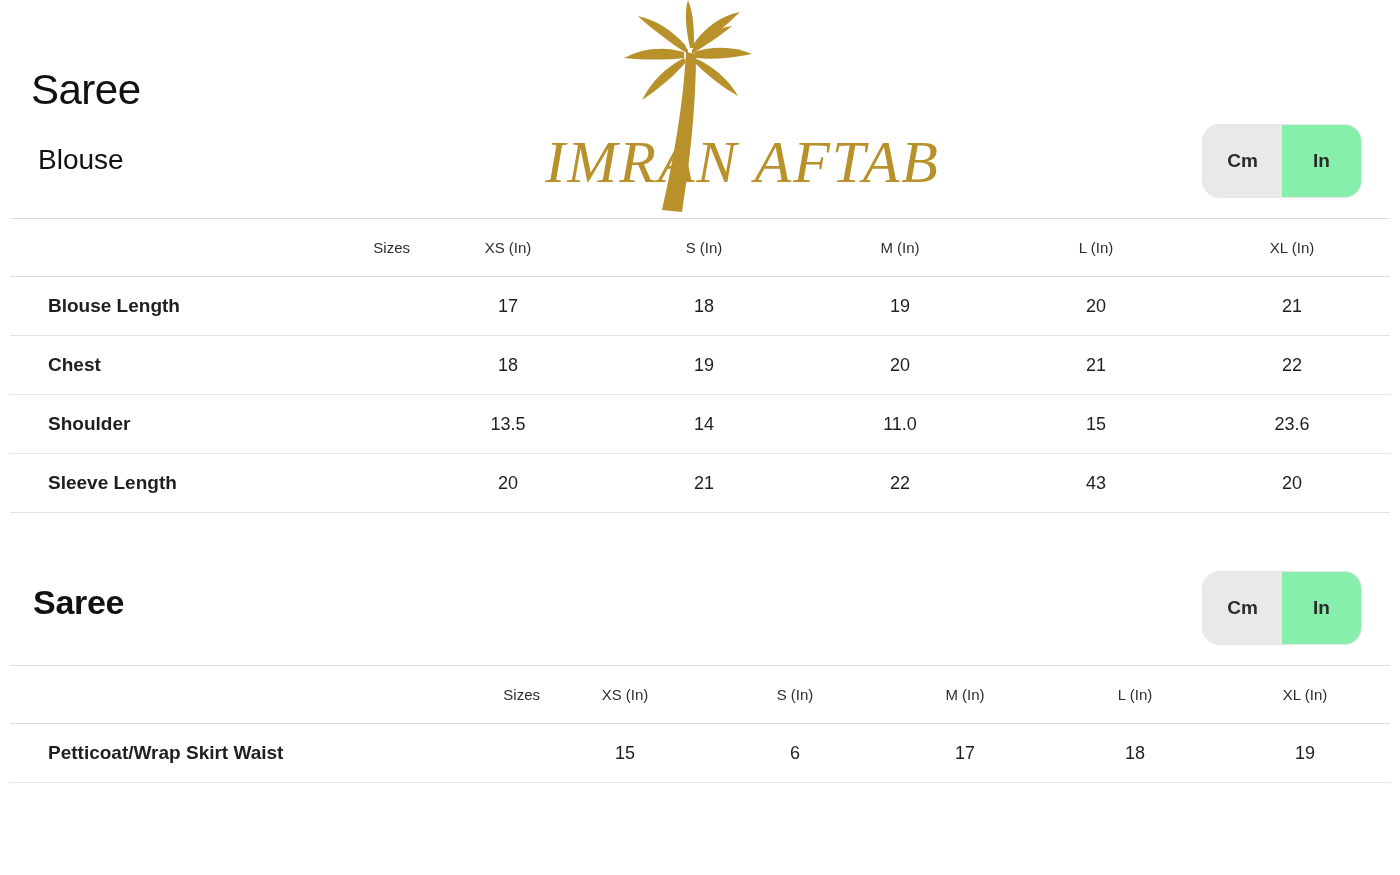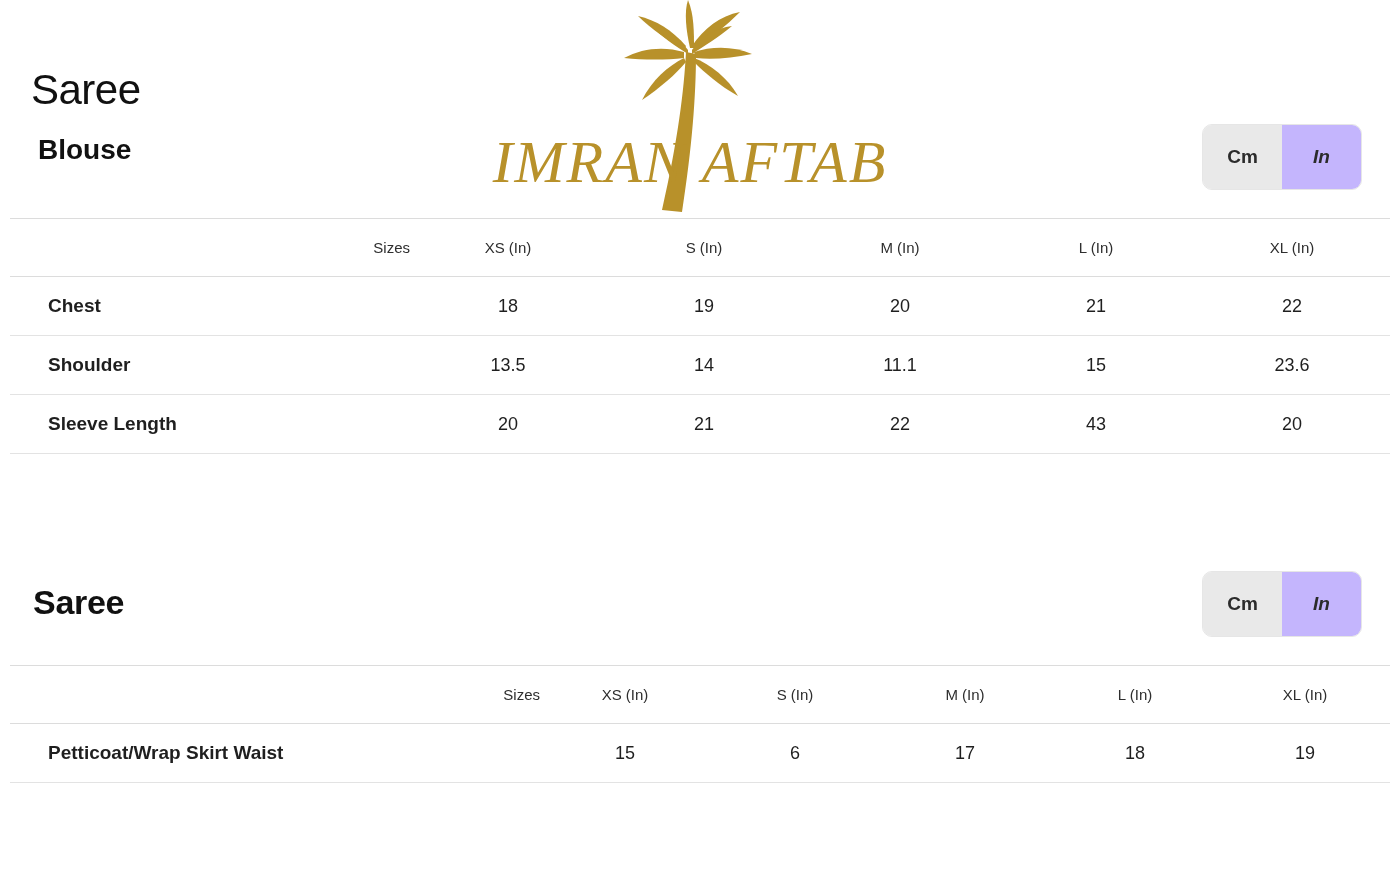--- a/index.html
+++ b/index.html
@@ -39,76 +39,76 @@
   .logo-word {
     position: absolute;
     left: 0;
     top: 128px;
     width: 500px;
     font-family: "Liberation Serif", serif;
     font-style: italic;
     font-size: 60px;
     letter-spacing: 2px;
     color: #b8912a;
-    text-align: center;
+    text-align: right;
     white-space: nowrap;
   }
 
   
   .h-saree-top {
     position: absolute;
     left: 31px;
     top: 66px;
     font-size: 42px;
     font-weight: 400;
     color: #111;
     letter-spacing: -0.5px;
   }
   .h-blouse {
     position: absolute;
     left: 38px;
-    top: 134px;
+    top: 144px;
     font-size: 28px;
-    font-weight: 700;
+    font-weight: 400;
     color: #111;
   }
   .h-saree-2 {
     position: absolute;
     left: 33px;
     top: 583px;
     font-size: 34px;
     font-weight: 700;
     color: #111;
     letter-spacing: -0.3px;
   }
 
   
   .unit-toggle {
     position: absolute;
     display: flex;
     width: 160px;
-    height: 66px;
-    border-radius: 10px;
+    height: 74px;
+    border-radius: 17px;
     overflow: hidden;
     border: 1px solid #e6e6e6;
     background: #f6f6f6;
   }
   .unit-toggle .opt {
     flex: 1;
     display: flex;
     align-items: center;
     justify-content: center;
     font-size: 19px;
     font-weight: 700;
     color: #2b2b2b;
     cursor: pointer;
     user-select: none;
   }
   .unit-toggle .opt.active { background: #e9e9e9; }
-  .unit-toggle .opt.inactive { background: #c4b5fd; font-style: italic; }
+  .unit-toggle .opt.inactive { background: #86efac; }
   #toggle-1 { left: 1202px; top: 124px; }
   #toggle-2 { left: 1202px; top: 571px; }
 
   
   table {
     position: absolute;
     border-collapse: collapse;
     table-layout: fixed;
   }
   #table-blouse { left: 10px; top: 218px; width: 1380px; }
@@ -195,32 +195,40 @@
         <th class="first">Sizes</th>
         <th>XS (In)</th>
         <th>S (In)</th>
         <th>M (In)</th>
         <th>L (In)</th>
         <th>XL (In)</th>
       </tr>
     </thead>
     <tbody>
       <tr>
+        <td class="first">Blouse Length</td>
+        <td>17</td>
+        <td>18</td>
+        <td>19</td>
+        <td>20</td>
+        <td>21</td>
+      </tr>
+      <tr>
         <td class="first">Chest</td>
         <td>18</td>
         <td>19</td>
         <td>20</td>
         <td>21</td>
         <td>22</td>
       </tr>
       <tr>
         <td class="first">Shoulder</td>
         <td>13.5</td>
         <td>14</td>
-        <td>11.1</td>
+        <td>11.0</td>
         <td>15</td>
         <td>23.6</td>
       </tr>
       <tr>
         <td class="first">Sleeve Length</td>
         <td>20</td>
         <td>21</td>
         <td>22</td>
         <td>43</td>
         <td>20</td>

